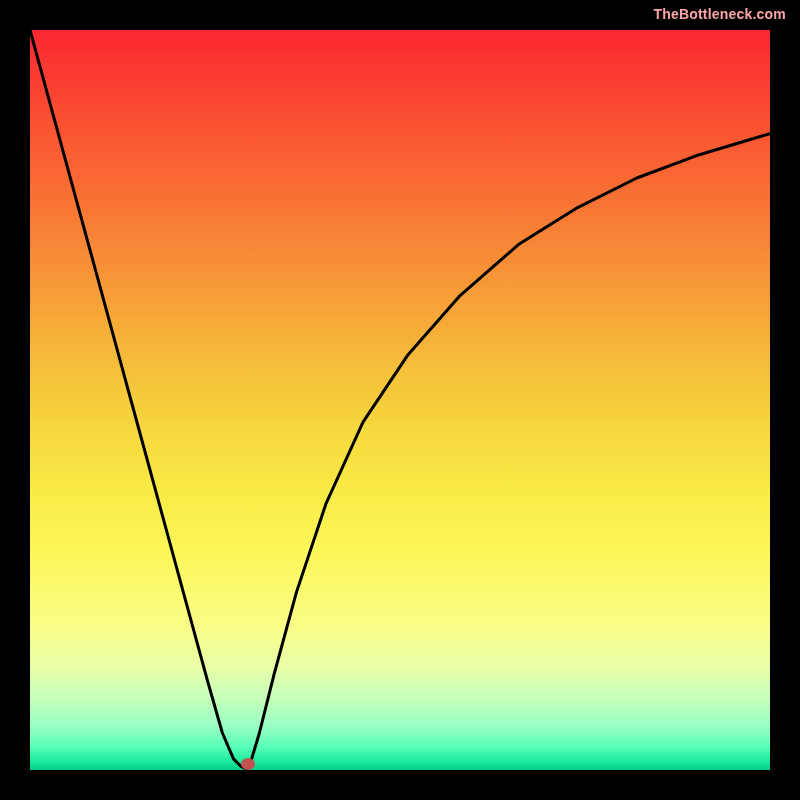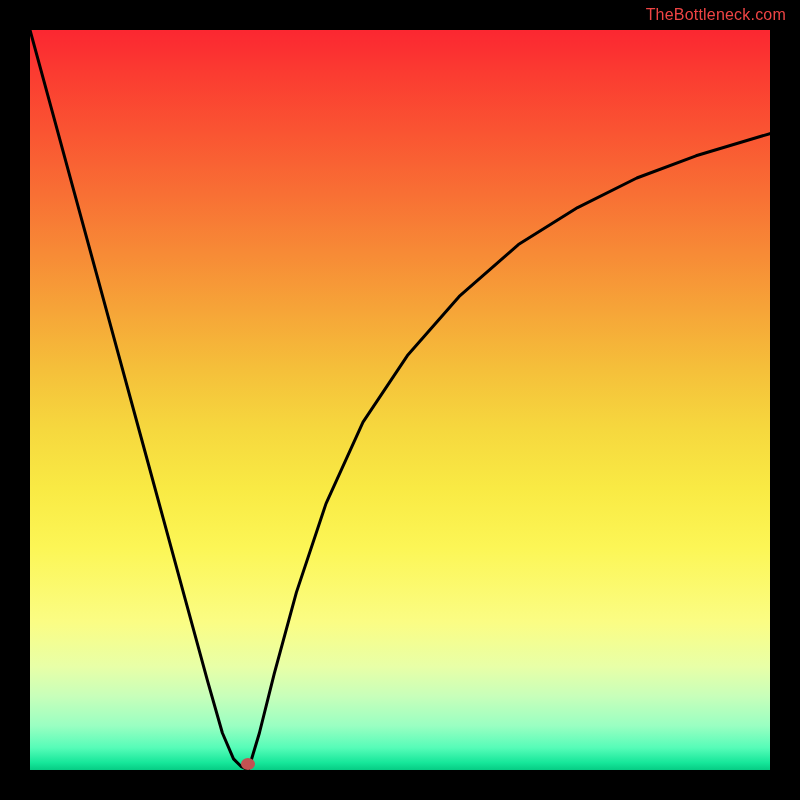--- a/index.html
+++ b/index.html
@@ -14,23 +14,23 @@
   .frame {
     position: relative;
     width: 800px;
     height: 800px;
     background: #000;
   }
   .watermark {
     position: absolute;
     top: 6px;
     right: 14px;
-    color: #ef4444;
-    font-size: 16px;
-    font-weight: 400;
+    color: #fca5a5;
+    font-size: 14px;
+    font-weight: 700;
     letter-spacing: 0.2px;
     z-index: 5;
   }
   .plot {
     position: absolute;
     left: 30px;
     top: 30px;
     width: 740px;
     height: 740px;
     overflow: hidden;

